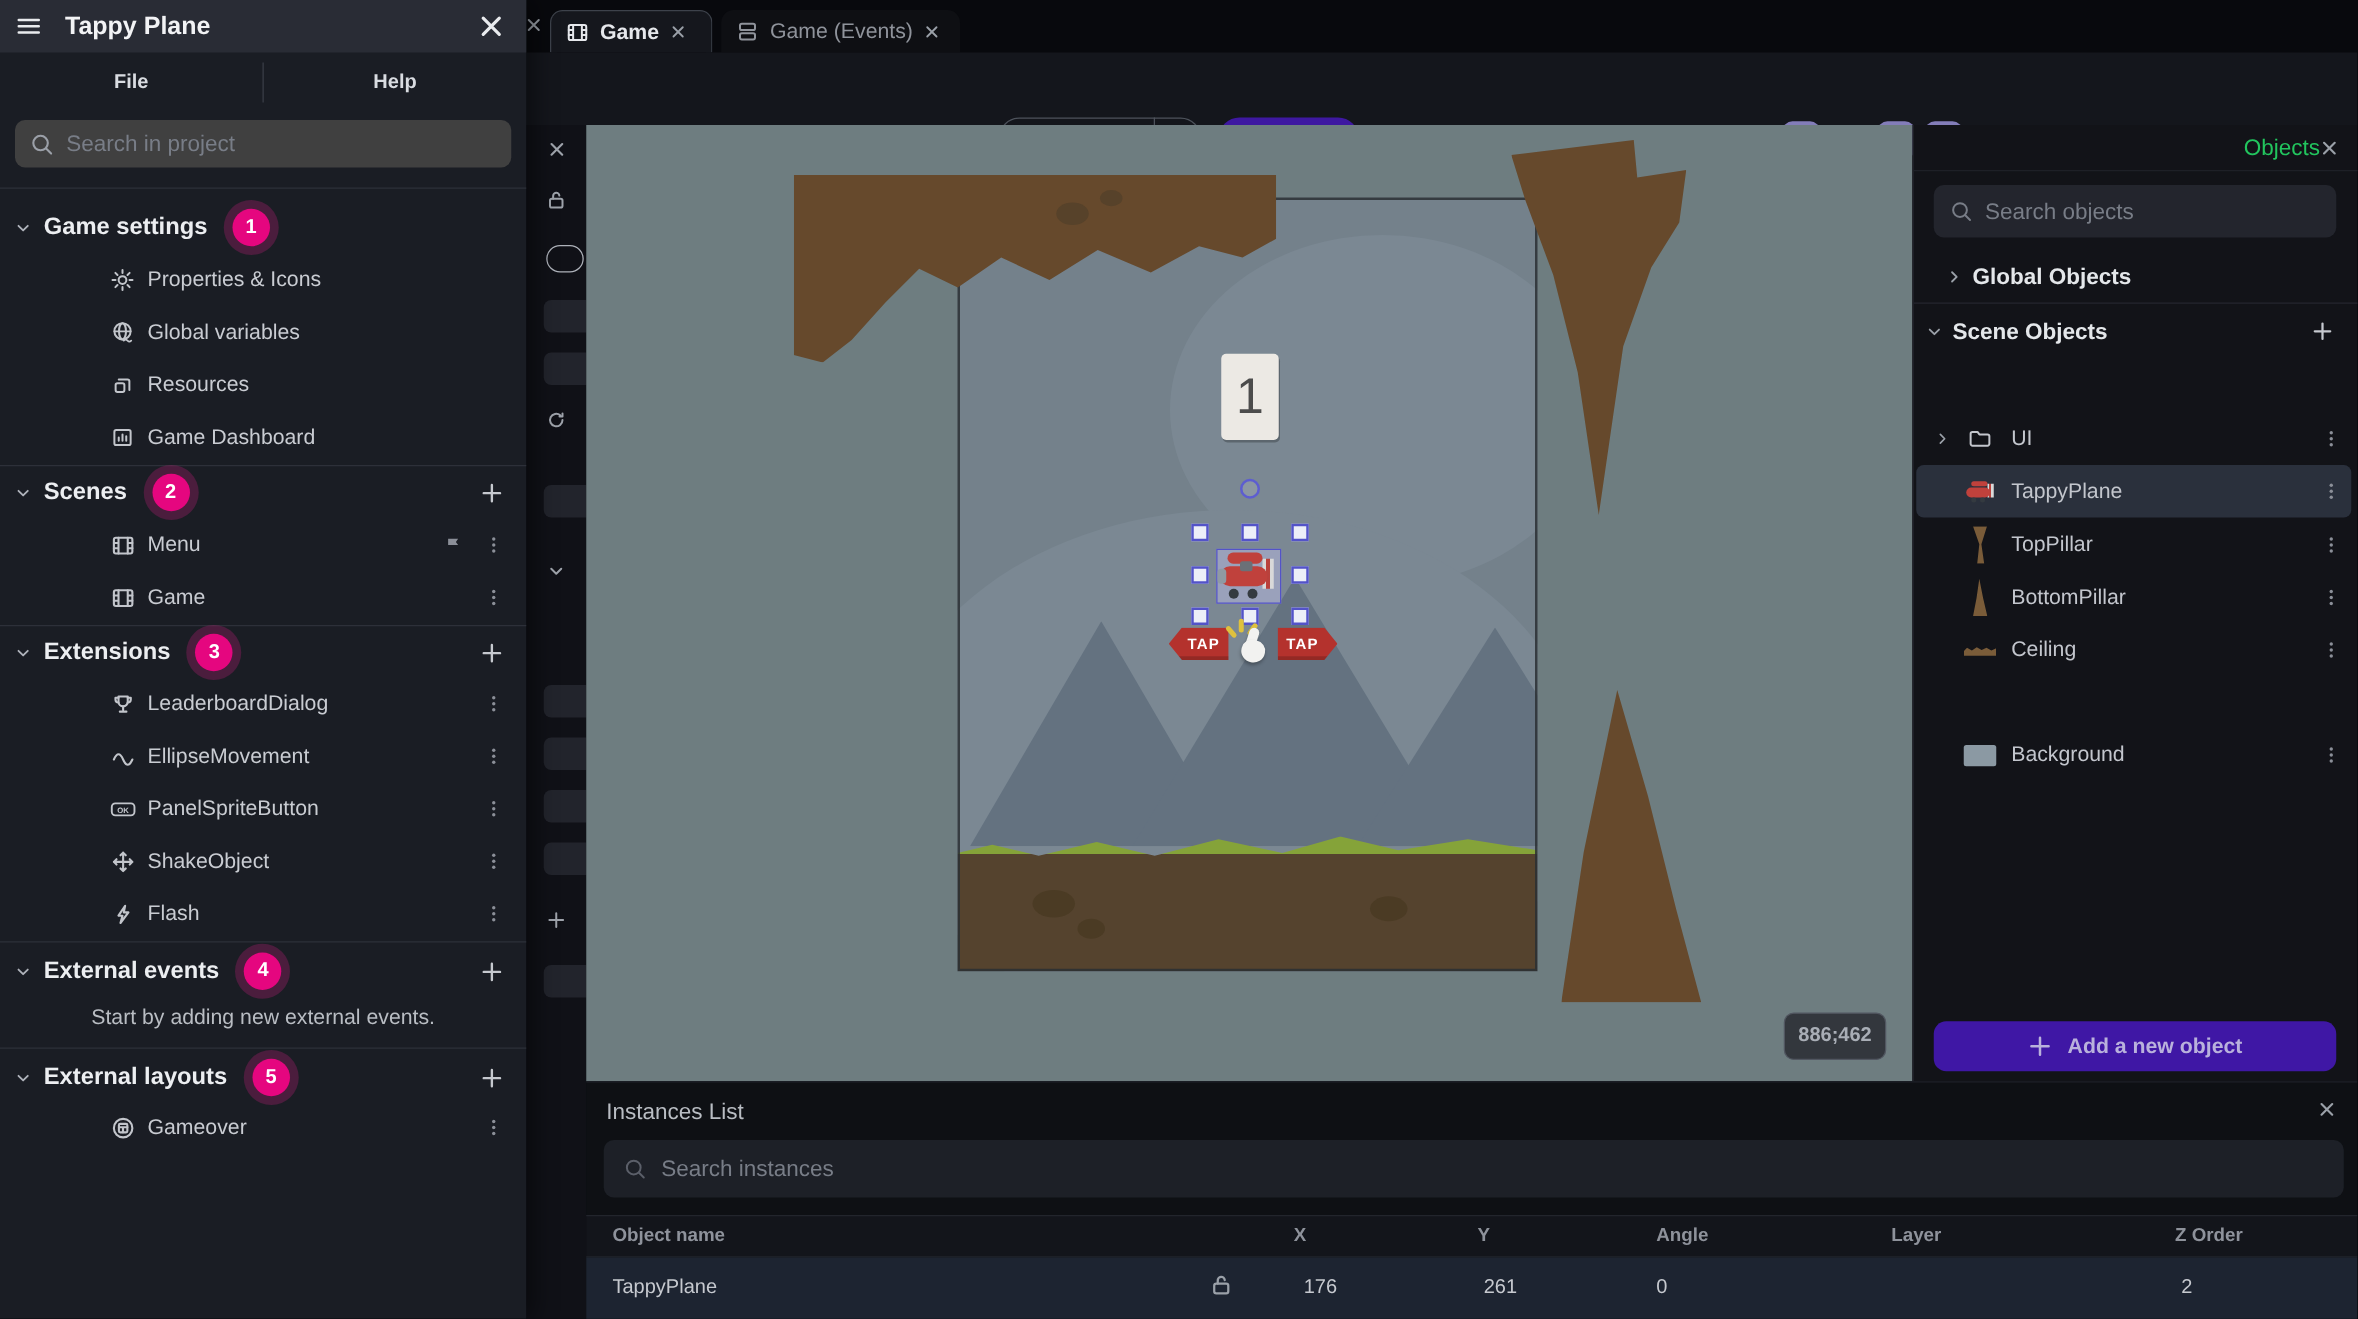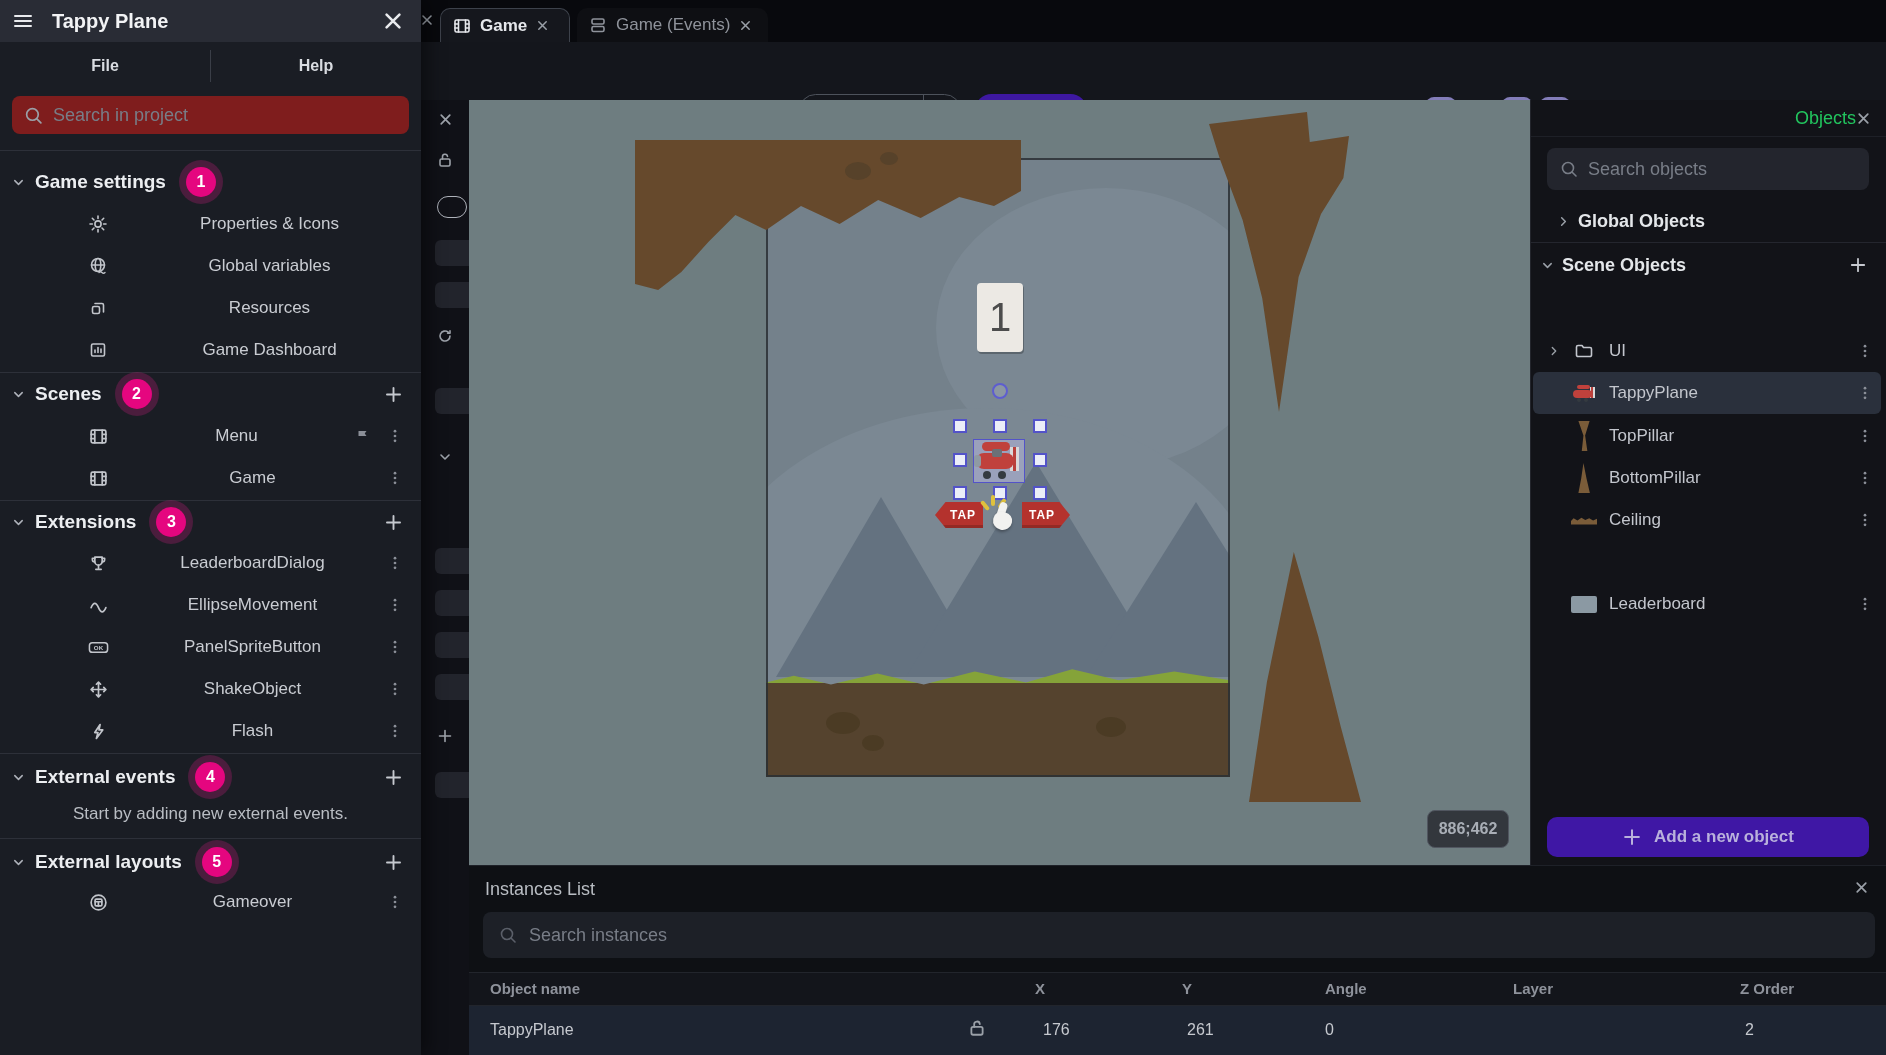--- a/index.html
+++ b/index.html
@@ -94,30 +94,30 @@
   #instance-row { left:0; top:140px; width:1417px; height:50px; background:#1d2431; }
   .cell { position:absolute; top:15px; font-size:16px; color:#c6c9cf; }
 
   
   #sidebar { left:0; top:0; width:421px; height:1055px; background:#1a1d24; z-index:30; box-shadow:6px 0 18px rgba(0,0,0,.45); }
   #sidebar-header { left:0; top:0; width:421px; height:42px; background:#292c35; display:flex; align-items:center; padding:0 12px; gap:18px; }
   #sidebar-title { color:#f2f3f5; font-weight:bold; font-size:20px; flex:1; }
   #menu-row { left:0; top:42px; width:421px; height:48px; display:flex; align-items:center; }
   .menu-half { flex:1; text-align:center; color:#d9dce1; font-weight:bold; font-size:16px; }
   #menu-div { width:1px; height:32px; background:#3a3e47; }
-  #project-search { left:12px; top:96px; width:397px; height:38px; background:#7f1d1d; border-radius:8px;
+  #project-search { left:12px; top:96px; width:397px; height:38px; background:#404040; border-radius:8px;
     display:flex; align-items:center; gap:10px; padding:0 12px; color:#9ba0a8; }
   .sdiv { left:0; width:421px; height:1px; background:#2d3039; }
   .sec-head { left:0; width:421px; height:42px; display:flex; align-items:center; gap:10px; padding:0 12px; }
   .sec-head .chev { color:#aeb2ba; }
   .sec-label { color:#eceef1; font-weight:bold; font-size:19px; }
   .badge { width:30px; height:30px; border-radius:50%; background:#e5067f; color:#fff; font-weight:bold; font-size:16px;
     display:flex; align-items:center; justify-content:center; margin-left:10px; box-shadow:0 0 0 7px rgba(190,30,120,.30); }
   .sec-plus { position:absolute; right:18px; color:#c6c9cf; }
-  .srow { left:0; width:421px; height:42px; display:flex; align-items:center; color:#c9ccd2; font-size:17px;text-align:center; }
+  .srow { left:0; width:421px; height:42px; display:flex; align-items:center; color:#c9ccd2; font-size:17px; }
   .srow .sic { width:28px; margin-left:84px; display:flex; justify-content:center; color:#c2c5cb; }
   .srow .slbl { padding-left:6px; flex:1; }
   .srow .tail { display:flex; align-items:center; gap:16px; padding-right:18px; color:#8b8f98; }
   #ee-empty { left:0; top:804px; width:421px; text-align:center; color:#b9bdc3; font-size:17px; }
 
   
   .mini-plane { position:relative; width:26px; height:20px; }
   .mini-plane .pb { position:absolute; left:2px; top:7px; width:19px; height:8px; background:#c0413c; border-radius:4px; }
   .mini-plane .pw { position:absolute; left:6px; top:2px; width:13px; height:4px; background:#c0413c; border-radius:2px; }
   .mini-plane .pt { position:absolute; left:19px; top:4px; width:5px; height:11px;
@@ -517,21 +517,21 @@
             <circle cx="10" cy="10" r="1.7" class="f"></circle>
             <circle cx="10" cy="16" r="1.7" class="f"></circle>
           </svg>
         </span>
     </div>
     <div class="obj-row abs" style="top:483px;">
       <span class="chev"></span>
       <span class="oic">
         <span style="display:block; width:26px; height:17px; background:#8b99a3; border-radius:2px;"></span>
       </span>
-      <span class="grow">Leaderboard</span>
+      <span class="grow">Background</span>
       <span class="kebab">
           <svg class="ic" width="16" height="16" viewBox="0 0 20 20">
             <circle cx="10" cy="4" r="1.7" class="f"></circle>
             <circle cx="10" cy="10" r="1.7" class="f"></circle>
             <circle cx="10" cy="16" r="1.7" class="f"></circle>
           </svg>
         </span>
     </div>
 
     <div id="add-object-btn" class="abs">

